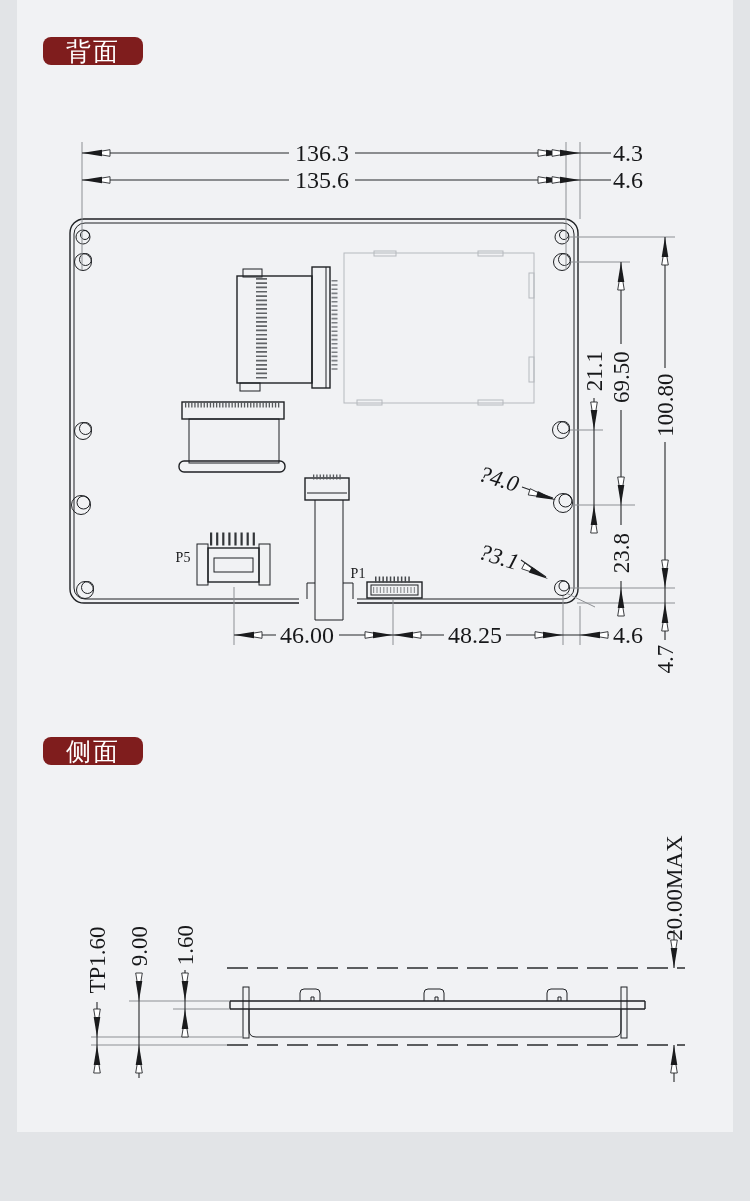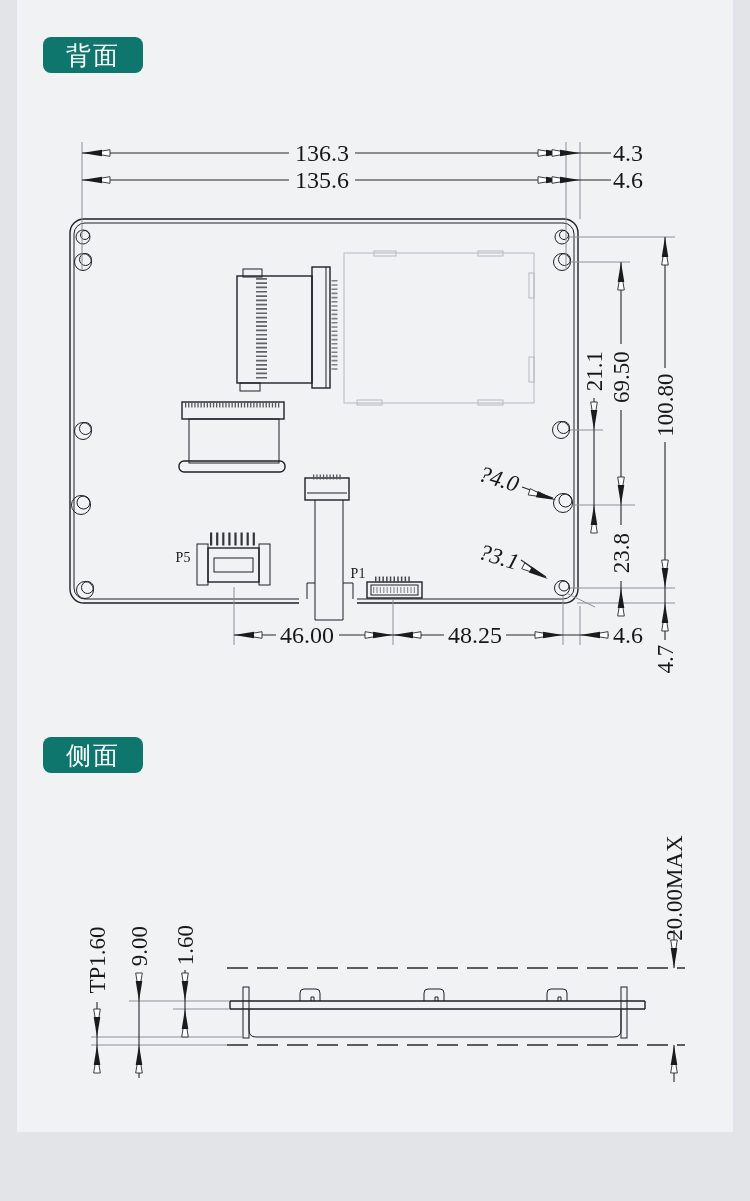--- a/index.html
+++ b/index.html
@@ -7,22 +7,22 @@
     width:750px;height:1201px;position:relative;
     background:#e2e4e7;
     font-family:"Liberation Sans", sans-serif;
     overflow:hidden;
   }
   .card{
     position:absolute;left:17px;top:0;width:716px;height:1132px;
     background:#f1f2f4;
   }
   .badge{
-    position:absolute;left:26px;width:100px;height:36px;
-    background:#0f766e;border-radius:8px;
+    position:absolute;left:26px;width:100px;height:28px;
+    background:#7f1d1d;border-radius:8px;
     display:flex;align-items:center;justify-content:center;
     color:#ffffff;font-size:25px;letter-spacing:2px;
   }
   .badge-back{top:37px;}
   .badge-side{top:737px;}
   svg.drawing{position:absolute;left:0;top:0;width:750px;height:1201px;}
   .outline{stroke:#1f2124;stroke-width:1.4;fill:none;}
   .thin{stroke:#1f2124;stroke-width:1;fill:none;}
   .dimline{stroke:#26282b;stroke-width:1.1;fill:none;}
   .extline{stroke:#8d9094;stroke-width:1;fill:none;}

